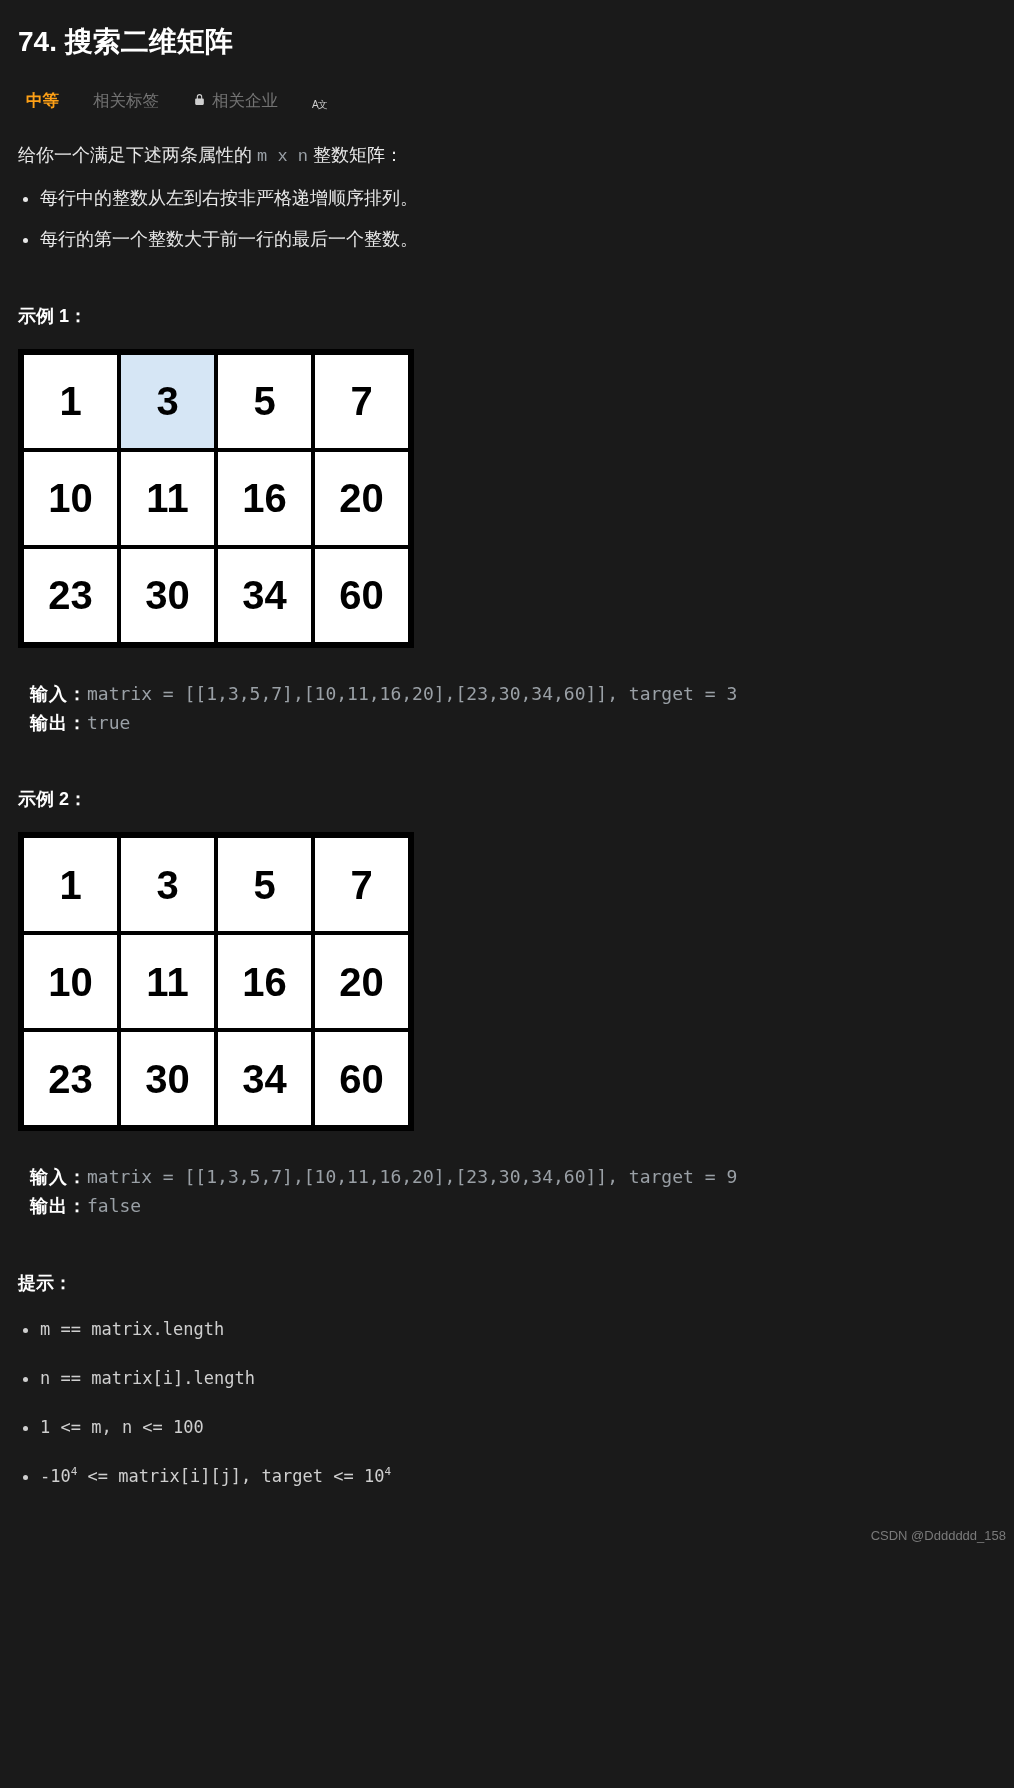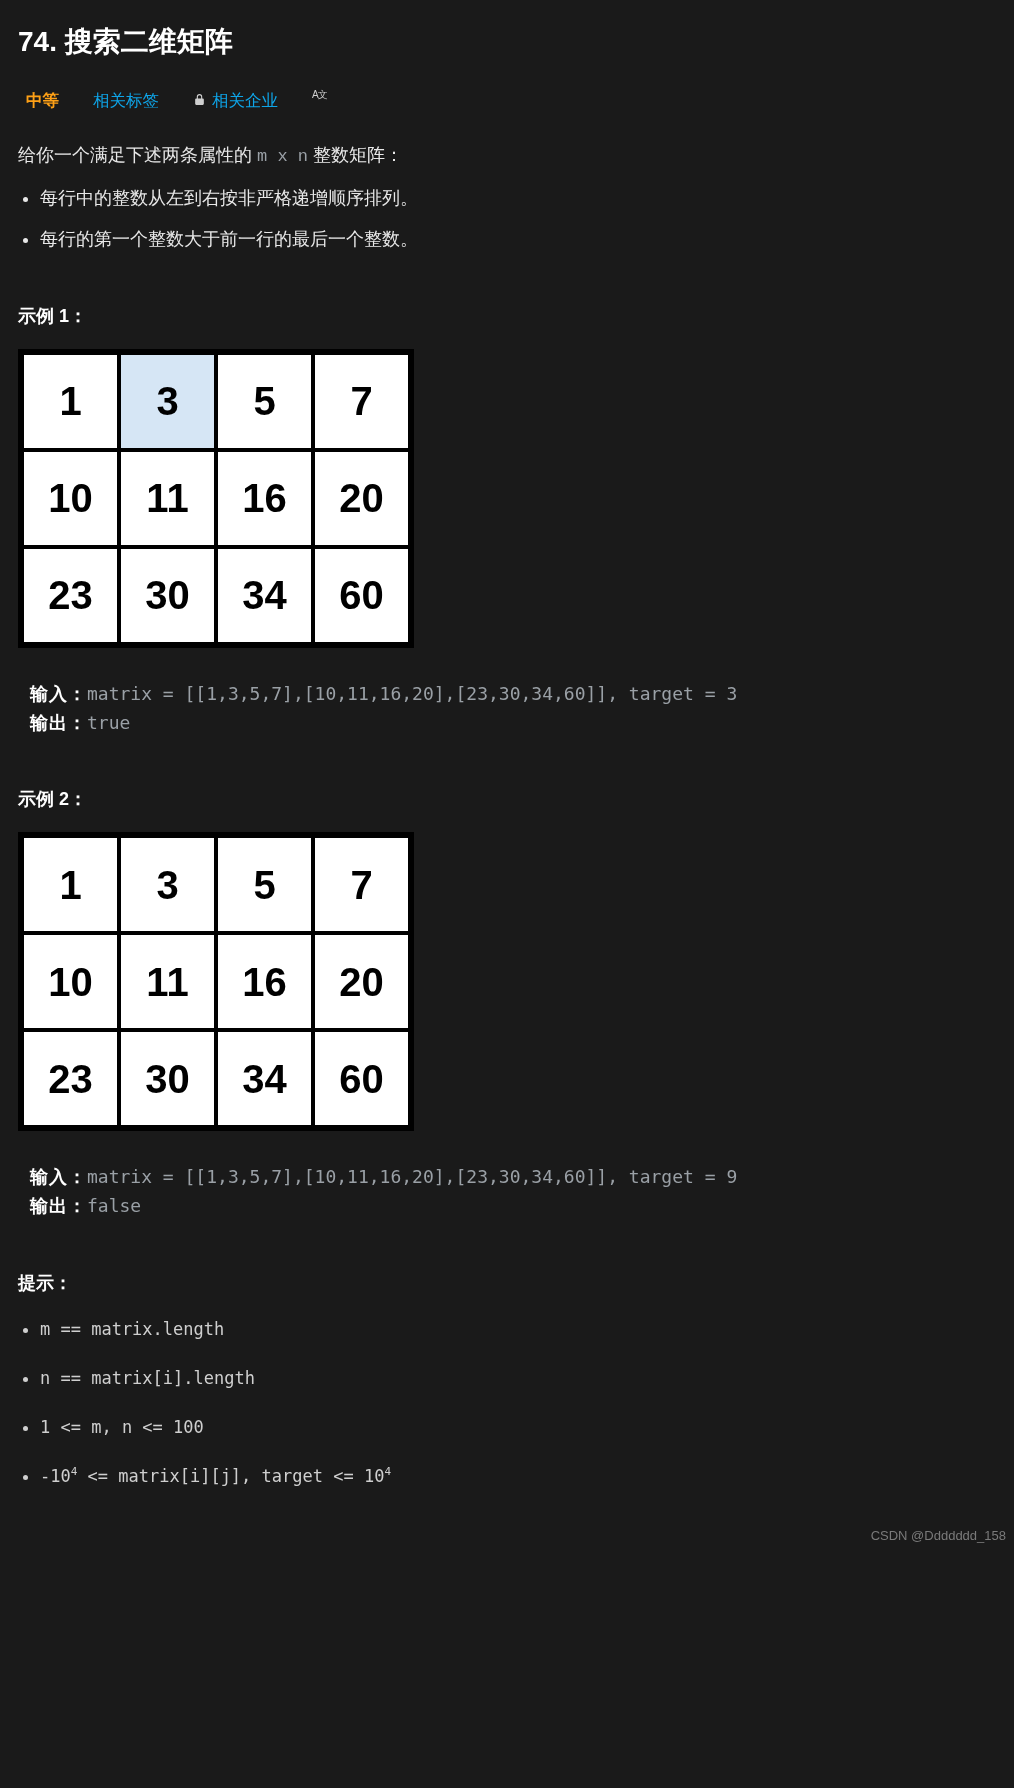--- a/index.html
+++ b/index.html
@@ -15,26 +15,26 @@
   }
   h1 {
     font-size: 28px;
     font-weight: 700;
     color: #fff;
     margin-bottom: 22px;
   }
   .tabs {
     display: flex;
     gap: 34px;
-    align-items: flex-start;
+    align-items: flex-end;
     margin-bottom: 28px;
     padding-left: 8px;
     font-size: 16.5px;
   }
-  .tab { color: #0ea5e9; cursor: pointer; display: flex; align-items: center; gap: 6px; }
+  .tab { color: #737373; cursor: pointer; display: flex; align-items: center; gap: 6px; }
   .tab.active { color: #ffa116; font-weight: 600; }
   .lock-icon { width: 13px; height: 13px; fill: #cfcfcf; }
   .trans-icon { font-size: 10px; color: #cfcfcf; letter-spacing: -1px; }
   .desc p { margin-bottom: 14px; }
   code, .mono {
     font-family: Liberation Mono, monospace;
     color: #9aa0a6;
     font-size: 17px;
   }
   .bullets { margin: 0 0 14px 0; padding-left: 4px; }

